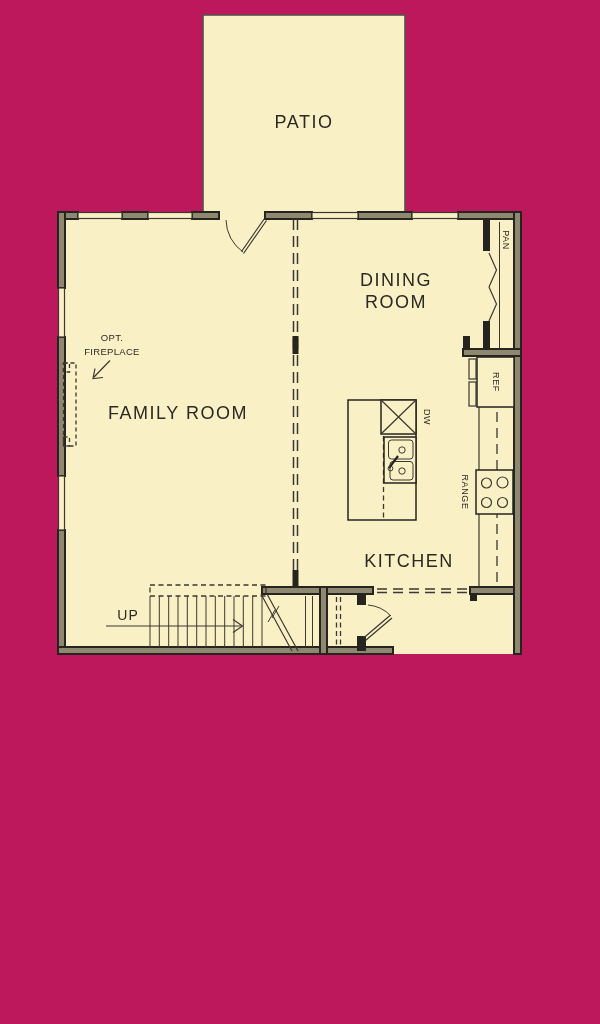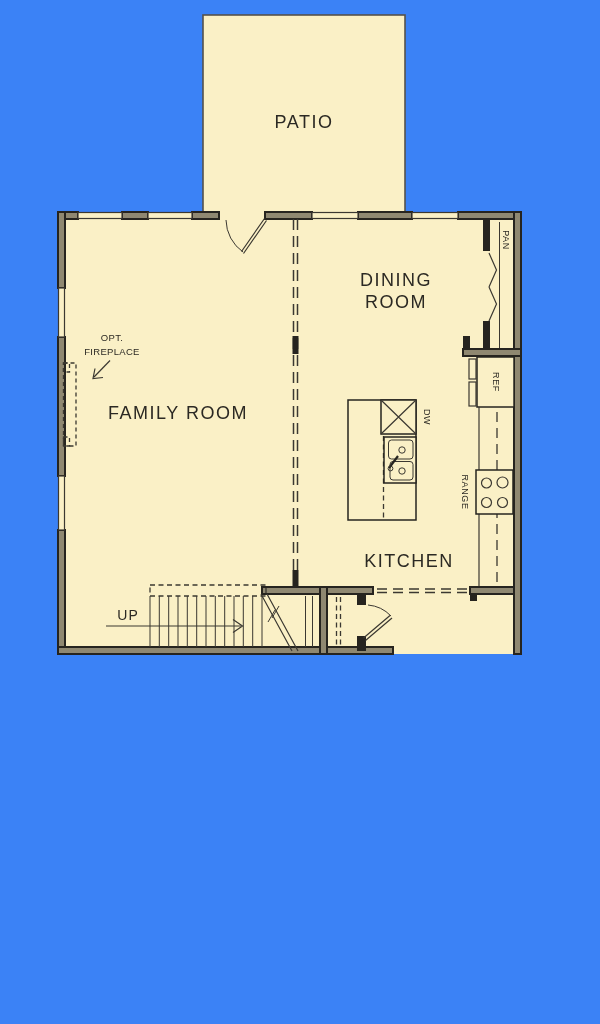--- a/index.html
+++ b/index.html
@@ -1,16 +1,16 @@
 <!DOCTYPE html>
 <html><head>
 <meta charset="utf-8">
 <style>
   html,body { margin:0; padding:0; background:#ffffff; }
-  .canvas { position:relative; width:600px; height:1024px; background:#3b82f6; overflow:hidden; }
+  .canvas { position:relative; width:600px; height:1024px; background:#be185d; overflow:hidden; }
   svg { display:block; }
 
   
   .floorfill { fill:#faf0c6; }
   .patio-edge { stroke:#55524a; stroke-width:1.6; }
   .wall { fill:#8f8871; stroke:#26241f; stroke-width:2; }
   .solidw { fill:#26241f; stroke:none; }
   .win { fill:#faf0c6; stroke:#3b3831; stroke-width:1.2; }
   .ln { stroke:#3b3831; stroke-width:1.2; fill:none; }
   .ln-thin { stroke:#3b3831; stroke-width:1; fill:none; }

